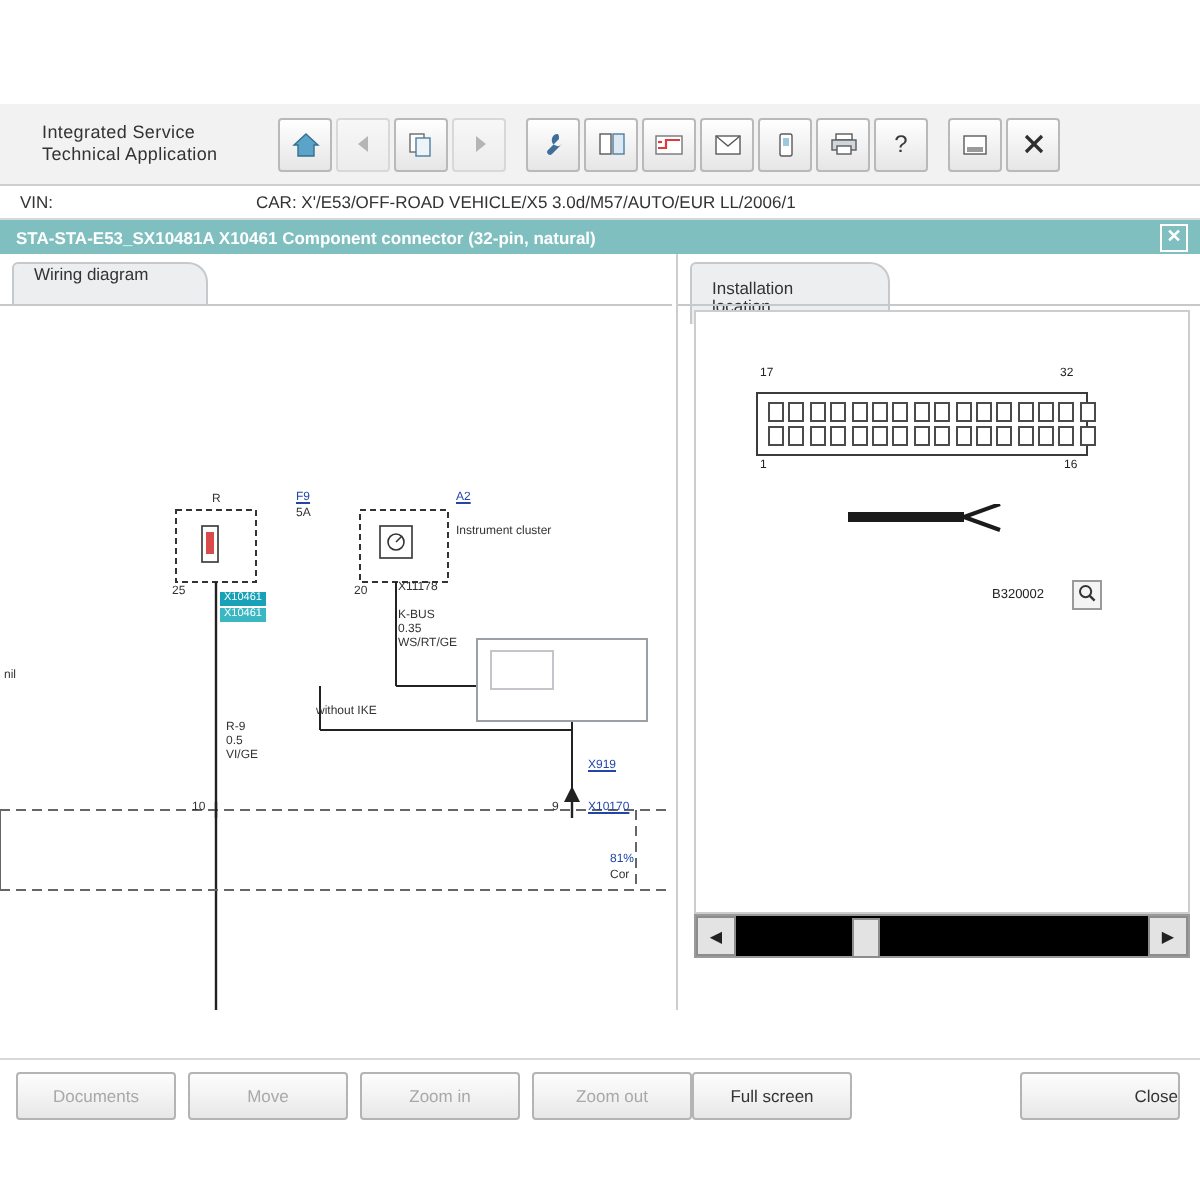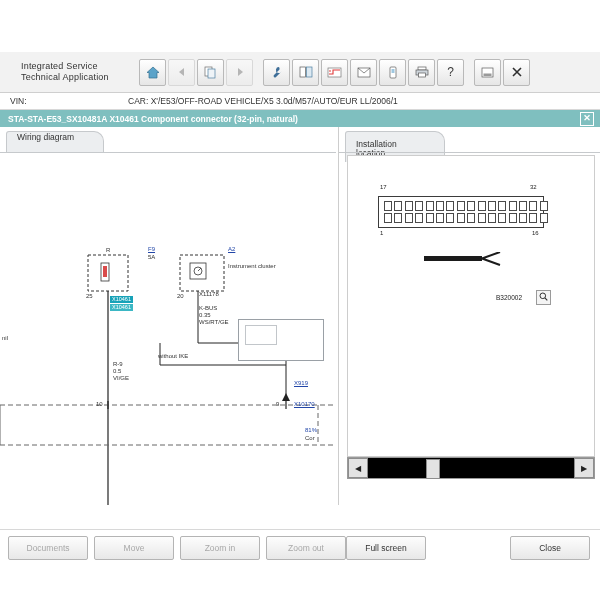--- a/index.html
+++ b/index.html
@@ -296,21 +296,21 @@
     display: flex;
     align-items: center;
     justify-content: center;
   }
   .btn.disabled { color: #a8a8a8; }
   .btn.b1 { left: 8px;   width: 78px; }
   .btn.b2 { left: 94px;  width: 78px; }
   .btn.b3 { left: 180px; width: 78px; }
   .btn.b4 { left: 266px; width: 78px; }
   .btn.b5 { left: 346px; width: 78px; }
-  .btn.b6 { left: 510px; width: 78px; }
+  .btn.b6 { left: 510px; width: 78px; justify-content: flex-end; }
 </style>
 </head>
 <body>
 
 <div id="app">
 
   <div class="toolbar">
     <div class="app-title">
       <div>Integrated Service</div>
       <div>Technical Application</div>

